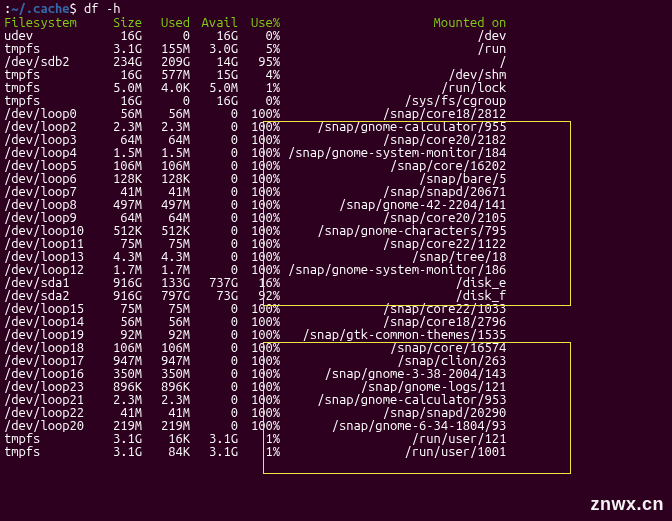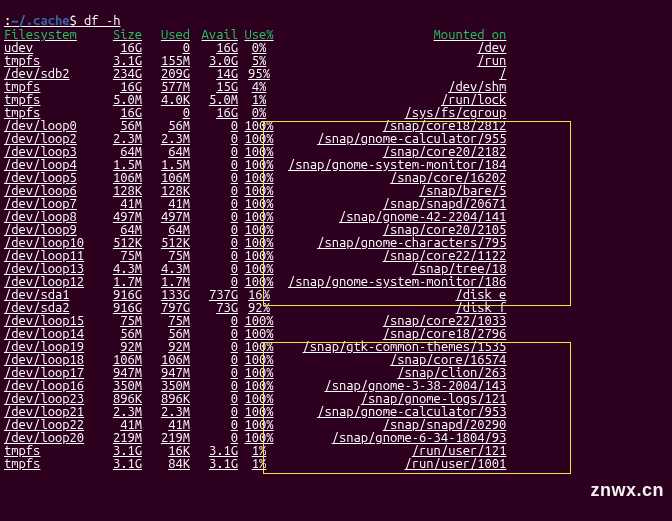--- a/index.html
+++ b/index.html
@@ -8,23 +8,22 @@
     background: #2c001e;
     font-family: "Ubuntu Mono", "Consolas", monospace;
     font-size: 13px;
     color: #ffffff;
     width: 672px;
     height: 521px;
     overflow: hidden;
     position: relative;
   }
   .terminal {
-    padding: 14px 4px;
+    padding: 2px 4px;
     line-height: 13px;
-    text-decoration: underline;
   }
   .prompt-line {
     margin-bottom: 1px;
   }
   .user { color: #4e9a06; font-weight: bold; }
   .path { color: #3465a4; font-weight: bold; }
   .cmd { color: #ffffff; }
   table {
     border-collapse: collapse;
     font-family: inherit;
@@ -32,24 +31,24 @@
   }
   td {
     padding: 0;
     white-space: pre;
     vertical-align: top;
   }
   .c-fs   { width: 90px; text-align: left; }
   .c-size { width: 48px; text-align: right; }
   .c-used { width: 48px; text-align: right; }
   .c-avail{ width: 48px; text-align: right; }
-  .c-use  { width: 42px; text-align: center; }
+  .c-use  { width: 42px; text-align: right; }
   .c-gap  { width: 6px; }
   .c-mnt  { text-align: right; padding-left: 2px;}
-  .hdr { color: #22c55e; }
+  .hdr { color: #84cc16; }
   .box1 {
     position: absolute;
     left: 263px;
     top: 121px;
     width: 306px;
     height: 183px;
     border: 1px solid #f0e442;
     pointer-events: none;
   }
   .box2 {
@@ -57,21 +56,21 @@
     left: 263px;
     top: 342px;
     width: 306px;
     height: 130px;
     border: 1px solid #f0e442;
     pointer-events: none;
   }
   .watermark {
     position: absolute;
     right: 8px;
-    bottom: 20px;
+    bottom: 6px;
     color: #ffffff;
     font-family: Arial, sans-serif;
     font-size: 18px;
     font-weight: bold;
     letter-spacing: 0.5px;
     opacity: 0.95;
   }
 </style>
 </head>
 <body>

